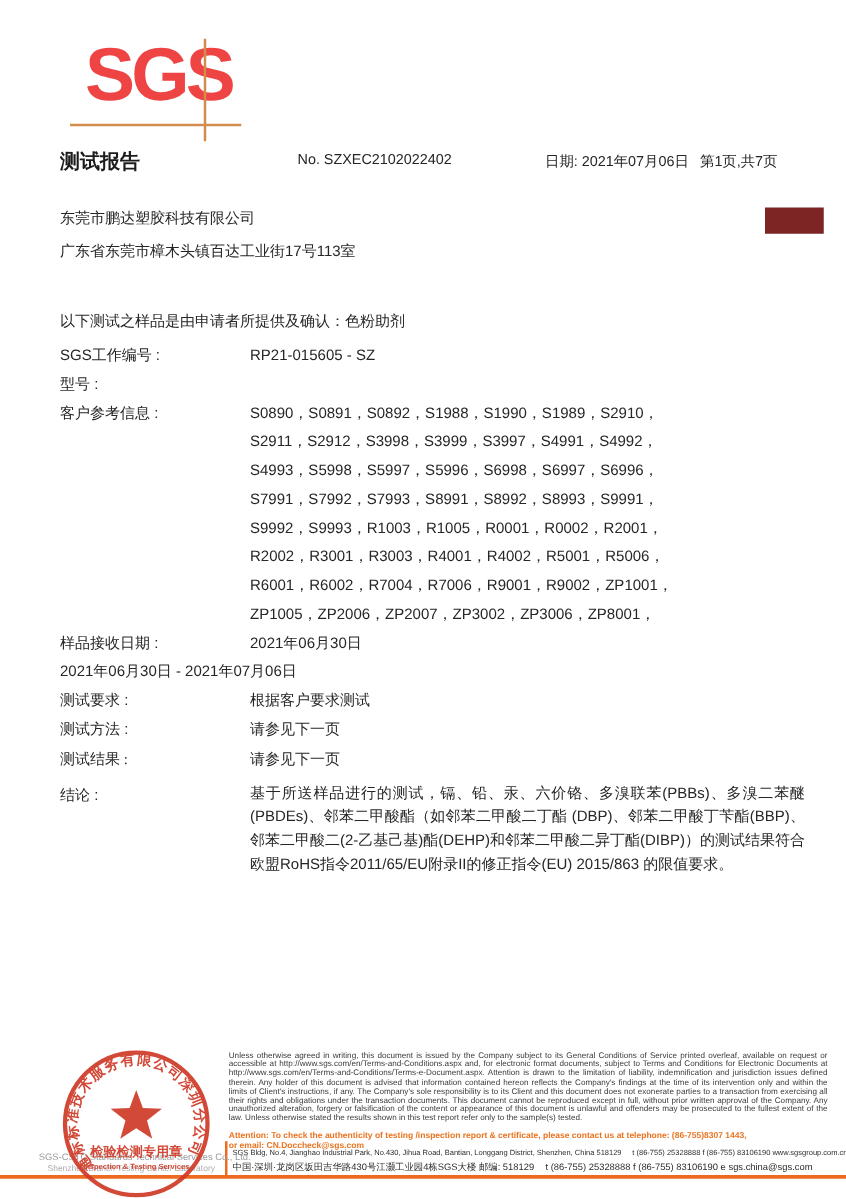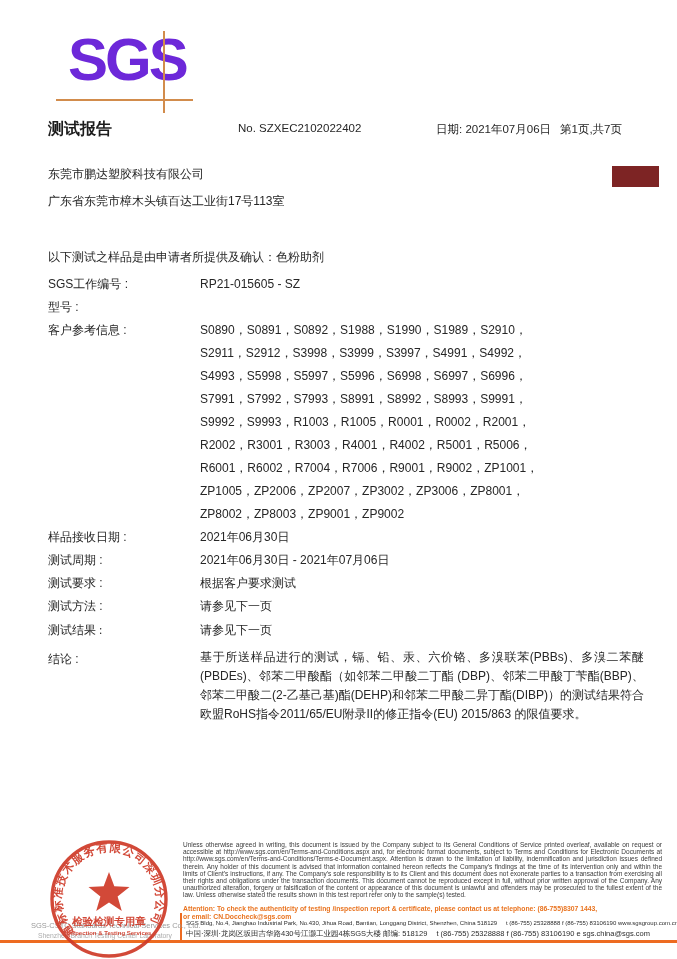--- a/index.html
+++ b/index.html
@@ -1,21 +1,21 @@
 <!DOCTYPE html>
 <html><head>
 <meta charset="utf-8">
 <style>
   html,body{margin:0;padding:0;background:#ffffff;}
   .page{position:relative;width:677px;height:959px;background:#ffffff;overflow:hidden;
         font-family:"Liberation Sans","DejaVu Sans",sans-serif;color:#262626;}
 
   
   .logo-text{position:absolute;left:68px;top:30px;font-size:60px;font-weight:800;
-             letter-spacing:-3px;color:#6d28d9;line-height:1;}
+             letter-spacing:-3px;color:#ef4444;line-height:1;}
   .logo-hline{position:absolute;left:56px;top:99px;width:137px;height:2px;background:#d28c4c;}
   .logo-vline{position:absolute;left:163px;top:31px;width:2px;height:82px;background:#d28c4c;}
 
   
   .doc-title{position:absolute;left:48px;top:119px;font-size:16px;font-weight:bold;color:#1c1c1c;}
   .report-no{position:absolute;left:238px;top:122px;font-size:11.5px;}
   .report-date{position:absolute;left:436px;top:122px;font-size:11.5px;}
   .report-page{position:absolute;left:560px;top:122px;font-size:11.5px;}
 
   .redaction{position:absolute;left:612px;top:166px;width:47px;height:21px;background:#7d2424;}
@@ -85,29 +85,27 @@
       <div class="flabel">客户参考信息 :</div>
       <div class="fvalue">
         <div class="refline">S0890，S0891，S0892，S1988，S1990，S1989，S2910，</div>
         <div class="refline">S2911，S2912，S3998，S3999，S3997，S4991，S4992，</div>
         <div class="refline">S4993，S5998，S5997，S5996，S6998，S6997，S6996，</div>
         <div class="refline">S7991，S7992，S7993，S8991，S8992，S8993，S9991，</div>
         <div class="refline">S9992，S9993，R1003，R1005，R0001，R0002，R2001，</div>
         <div class="refline">R2002，R3001，R3003，R4001，R4002，R5001，R5006，</div>
         <div class="refline">R6001，R6002，R7004，R7006，R9001，R9002，ZP1001，</div>
         <div class="refline">ZP1005，ZP2006，ZP2007，ZP3002，ZP3006，ZP8001，</div>
-        <div class="refline">ZP8002，ZP8003，ZP9001，ZP9002</div>
       </div>
     </div>
     <div class="frow">
       <div class="flabel">样品接收日期 :</div>
       <div class="fvalue">2021年06月30日</div>
     </div>
     <div class="frow">
-      <div class="flabel">测试周期 :</div>
       <div class="fvalue">2021年06月30日 - 2021年07月06日</div>
     </div>
     <div class="frow">
       <div class="flabel">测试要求 :</div>
       <div class="fvalue">根据客户要求测试</div>
     </div>
     <div class="frow">
       <div class="flabel">测试方法 :</div>
       <div class="fvalue">请参见下一页</div>
     </div>

